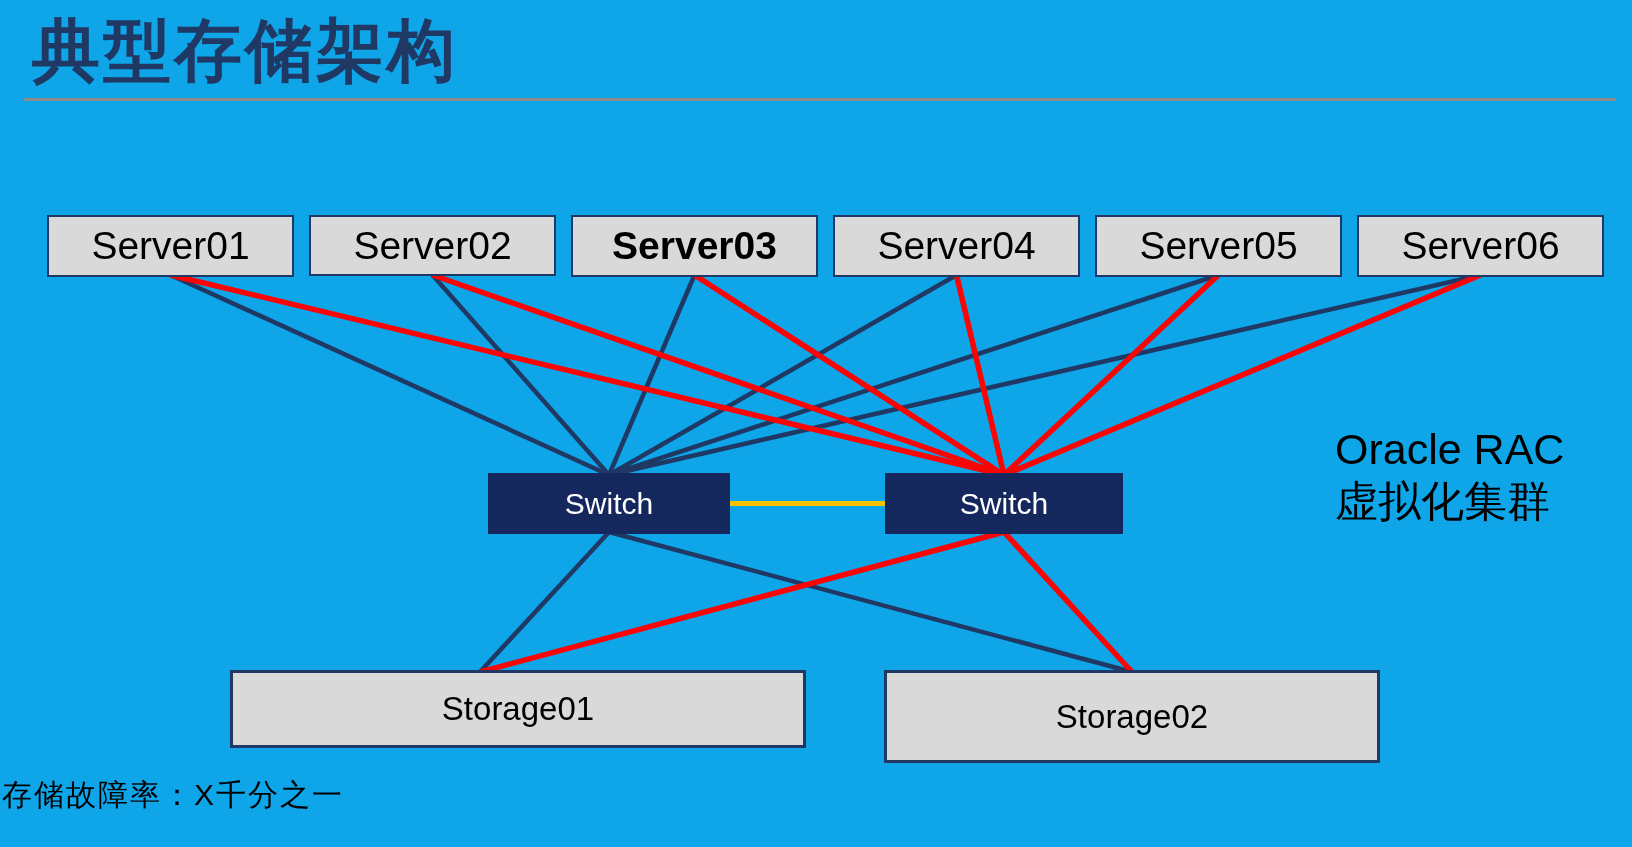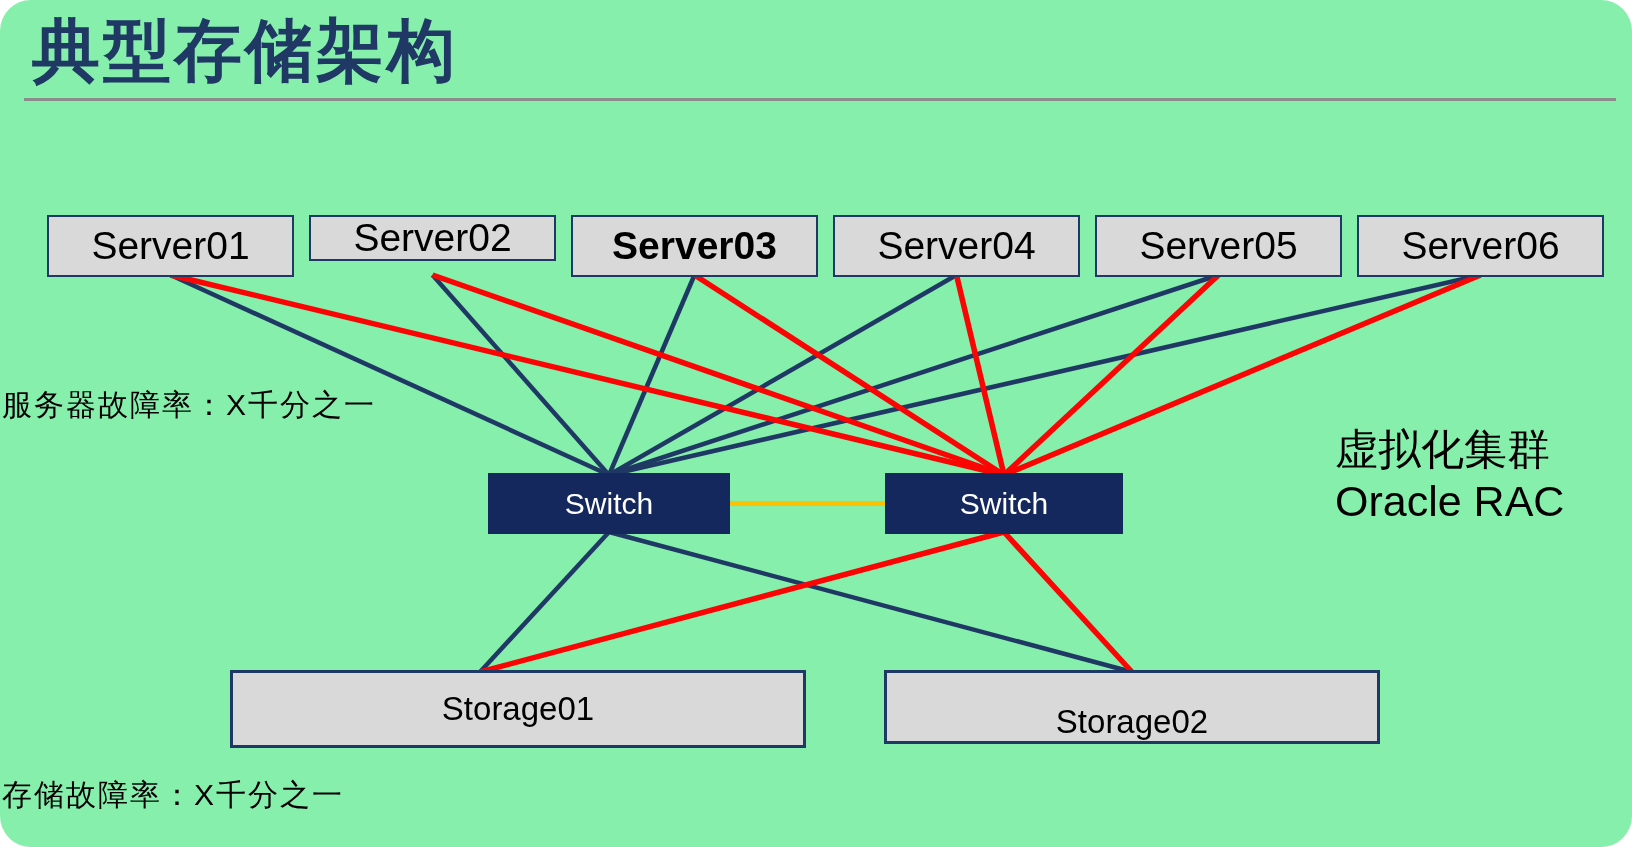--- a/index.html
+++ b/index.html
@@ -1,19 +1,18 @@
 <!DOCTYPE html>
 <html><head>
 <meta charset="utf-8">
 <style>
   html,body{margin:0;padding:0;background:#fff;}
   #stage{
-    position:relative;width:1632px;height:847px;background:#86efac;overflow:hidden;
+    position:relative;width:1632px;height:847px;background:#0ea5e9;overflow:hidden;
     font-family:"Liberation Sans","DejaVu Sans",sans-serif;
-    border-radius:31px;
   }
   #page-title{
     position:absolute;left:32px;top:6px;margin:0;
     font-size:68px;font-weight:700;letter-spacing:3px;
     color:var(--title-color);white-space:nowrap;
   }
   .divider{
     position:absolute;left:24px;right:16px;top:98px;height:3px;
     background:var(--divider-color);
   }
@@ -68,21 +67,21 @@
       <line x1="956.5" y1="275" x2="1004" y2="475" stroke="#FB0404" stroke-width="5.5"></line>
       <line x1="1218.5" y1="275" x2="1004" y2="475" stroke="#FB0404" stroke-width="5.5"></line>
       <line x1="1480.5" y1="275" x2="1004" y2="475" stroke="#FB0404" stroke-width="5.5"></line>
       <line x1="1004" y1="532" x2="480" y2="672" stroke="#FB0404" stroke-width="5.5"></line>
       <line x1="1004" y1="532" x2="1132" y2="672" stroke="#FB0404" stroke-width="5.5"></line>
     </svg>
   <div id="nodes">
       <div class="node server" style="left: 47px; top: 215px; width: 247px; height: 62px;">
         <span>Server01</span>
       </div>
-      <div class="node server" style="left: 309px; top: 215px; width: 247px; height: 46px;">
+      <div class="node server" style="left: 309px; top: 215px; width: 247px; height: 61px;">
         <span>Server02</span>
       </div>
       <div class="node server" style="left: 571px; top: 215px; width: 247px; height: 62px; font-weight: bold;">
         <span>Server03</span>
       </div>
       <div class="node server" style="left: 833px; top: 215px; width: 247px; height: 62px; justify-content: center;">
         <span>Server04</span>
       </div>
       <div class="node server" style="left: 1095px; top: 215px; width: 247px; height: 62px; text-align: center;">
         <span>Server05</span>
@@ -92,25 +91,24 @@
       </div>
       <div class="node switch" style="left: 488px; top: 473px; width: 242px; height: 61px;">
         <span>Switch</span>
       </div>
       <div class="node switch" style="left: 885px; top: 473px; width: 238px; height: 61px;">
         <span>Switch</span>
       </div>
       <div class="node storage" style="left: 230px; top: 670px; width: 576px; height: 78px;">
         <span>Storage01</span>
       </div>
-      <div class="node storage" style="left: 884px; top: 670px; width: 496px; height: 74px; align-items: flex-end;">
+      <div class="node storage" style="left: 884px; top: 670px; width: 496px; height: 93px;">
         <span>Storage02</span>
       </div>
     </div>
 
-  <div class="rate-label" id="server-rate">服务器故障率：X千分之一</div>
   <div class="rate-label" id="storage-rate">存储故障率：X千分之一</div>
 
   <div class="annotation">
+    <div>Oracle RAC</div>
     <div>虚拟化集群</div>
-    <div>Oracle RAC</div>
   </div>
 </div>
 
 </body></html>

